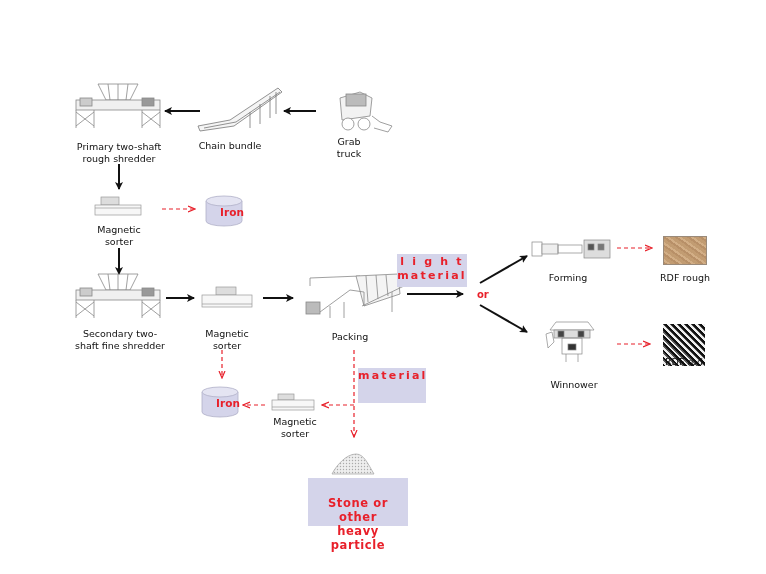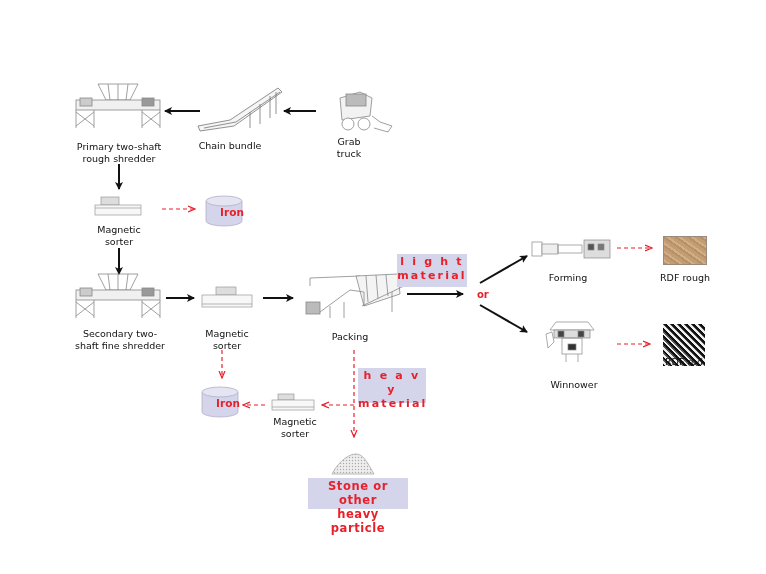--- a/index.html
+++ b/index.html
@@ -183,21 +183,20 @@
     <line x1="22" y1="36" x2="22" y2="44"></line>
       <line x1="34" y1="36" x2="34" y2="44"></line>
   </g>
 </svg>
 <div class="lbl" style="left:546px;top:379px;width:56px">Winnower</div>
 
 <div style="position:absolute;left:663px;top:324px;width:42px;height:42px;background:#888;background-image:repeating-linear-gradient(45deg,#111 0 2px,#eee 2px 4px,#555 4px 5px),repeating-linear-gradient(-30deg,transparent 0 3px,rgba(255,255,255,.6) 3px 5px)"></div>
 <div class="lbl" style="left:656px;top:356px;width:56px">RDF rod</div>
 
 <div class="tag wide" style="left:358px;top:368px;width:68px;height:34px;padding-top:1px">
-  <div>h e a v y</div>
   <div>material</div>
 </div>
 
 <svg class="machine" style="left:270px;top:392px" width="48" height="22" viewBox="0 0 48 22">
   <g stroke="#999" stroke-width="0.7" fill="none">
     <rect x="8" y="2" width="16" height="6" fill="#ddd"></rect>
     <rect x="2" y="8" width="42" height="10" fill="#f7f7f7"></rect>
     <line x1="2" y1="15" x2="44" y2="15"></line>
   </g>
 </svg>
@@ -214,14 +213,14 @@
 
 <svg class="machine" style="left:330px;top:450px" width="46" height="26" viewBox="0 0 46 26">
   <defs>
     <pattern id="dots" width="3" height="3" patternUnits="userSpaceOnUse">
       <rect width="3" height="3" fill="#eee"></rect>
         <circle cx="1.5" cy="1.5" r="0.7" fill="#aaa"></circle>
     </pattern>
   </defs>
   <path d="M2,24 C6,16 16,4 26,4 C34,4 38,14 44,24 Z" fill="url(#dots)" stroke="#aaa" stroke-width="0.8"></path>
 </svg>
-<div class="tag" style="left:308px;top:478px;width:100px;height:30px;font-size:11.5px;letter-spacing:0.6px;white-space:pre-line;line-height:14px;padding-top:1px">Stone or other
+<div class="tag" style="left:308px;top:478px;width:100px;height:30px;font-size:11.5px;letter-spacing:0.6px;white-space:pre-line;line-height:14px;padding-top:18px">Stone or other
 heavy particle</div>
 
 </body></html>

